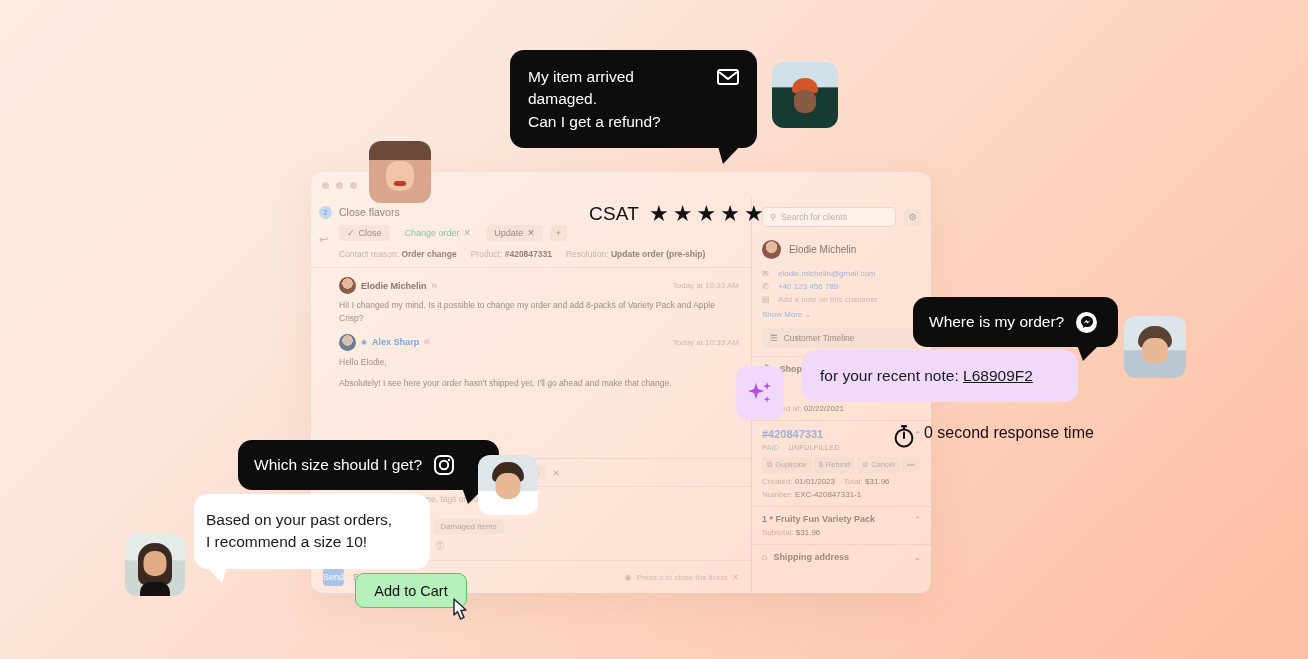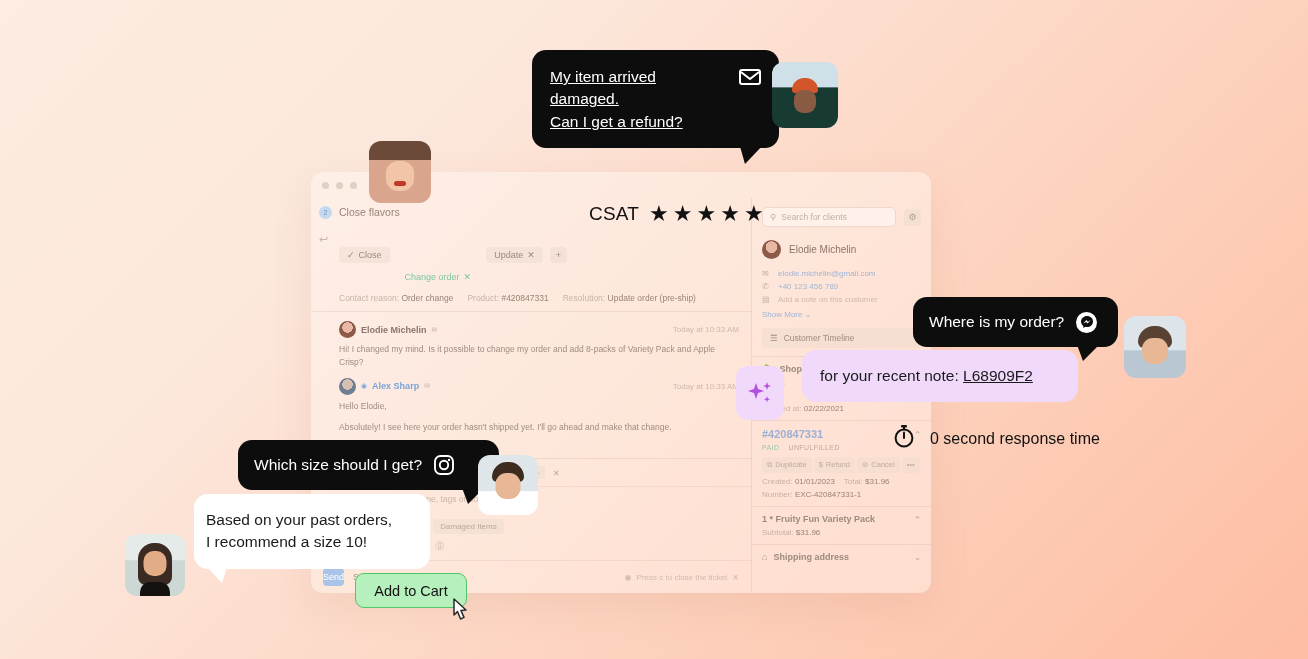--- a/index.html
+++ b/index.html
@@ -28,28 +28,28 @@
   .side-col { width: 180px; border-left: 1px solid rgba(210,175,158,0.30); position: relative; }
 
   
   .th-head { padding: 8px 12px 0 28px; }
   .th-title { font-size: 10.5px; color: #9a8479; }
   .tagrow { display: flex; align-items: center; gap: 7px; margin-top: 7px; }
   .tag {
     font-size: 9px; color: #9d8administrator; padding: 3px 8px; border-radius: 4px;
     background: rgba(236,218,206,0.55); color: #9d8a7e; display: flex; align-items: center; gap: 4px;
   }
-  .tag.green { background: transparent; color: #7fc9a4; margin-top: 44px; }
+  .tag.green { background: transparent; color: #7fc9a4; }
   .tag.plain { background: rgba(236,218,206,0.45); }
   .tag.plus { padding: 3px 6px; }
   .metarow {
     display: flex; gap: 14px; font-size: 8.5px; padding: 8px 12px 8px 28px;
     border-bottom: 1px solid rgba(210,175,158,0.28); color: #b8a296;
   }
-  .metarow b { color: #9a8376; font-weight: 400; }
+  .metarow b { color: #9a8376; font-weight: 700; }
   .meta-k { color: #c9b4a8; }
 
   .left-rail { position: absolute; left: 8px; top: 8px; width: 18px; }
   .rail-ic { width: 13px; height: 13px; border-radius: 50%; background: #c4d8ef; margin-bottom: 14px;
              font-size: 7px; color: #6f93bd; text-align: center; line-height: 13px; }
   .rail-ic2 { font-size: 11px; color: #cdb6a9; }
 
   
   .msg { padding: 9px 12px 0 28px; }
   .msg-head { display: flex; align-items: center; gap: 5px; }
@@ -108,21 +108,21 @@
   .b-dark { background: #0d0d0d; color: #fff; }
   .b-white { background: #fff; color: #1a1a1a; }
   .b-lav { background: #f0d9fb; color: #1a1a1a; }
 
   .avatar-img { position: absolute; border-radius: 12px; overflow: hidden; }
 
   .csat { position: absolute; left: 589px; top: 203px; display: flex; align-items: center; gap: 10px; }
   .csat-label { font-size: 19px; color: #111; letter-spacing: .2px; }
   .stars { display: flex; gap: 4px; font-size: 22px; color: #111; line-height: 1; }
 
-  .rtime { position: absolute; left: 893px; top: 424px; display: flex; align-items: flex-end; gap: 15px;
+  .rtime { position: absolute; left: 893px; top: 424px; display: flex; align-items: flex-start; gap: 9px;
            font-size: 16px; color: #121212; }
 
   .sparkle { position: absolute; left: 736px; top: 366px; width: 48px; height: 54px; border-radius: 12px;
              background: #f0d9fb; display: flex; align-items: center; justify-content: center; }
 
   .addcart { position: absolute; left: 355px; top: 573px; width: 112px; height: 35px;
              background: #b6f0bd; border: 1.4px solid #54c46a; border-radius: 9px;
              display: flex; align-items: center; justify-content: center;
              font-size: 14.5px; color: #111; }
   .cursor { position: absolute; left: 448px; top: 598px; width: 26px; height: 30px; }
@@ -359,21 +359,21 @@
     <div class="csat-label">CSAT</div>
     <div class="stars">
       <span>★</span>
       <span>★</span>
       <span>★</span>
       <span>★</span>
       <span>★</span>
     </div>
   </div>
 
-  <div class="bubble b-dark" style="left:532px; top:50px; width:247px; padding:16px 18px 15px 18px;text-decoration:underline;">
+  <div class="bubble b-dark" style="left:510px; top:50px; width:247px; padding:16px 18px 15px 18px;">
     <div style="display:flex; align-items:flex-start; gap:12px;">
       <div>
         <div>My item arrived damaged.</div>
         <div>Can I get a refund?</div>
       </div>
       <svg width="22" height="16" viewBox="0 0 22 16" style="flex:none;margin-top:3px;">
         <rect x="1" y="1" width="20" height="14" rx="2" fill="none" stroke="#fff" stroke-width="2"></rect>
         <path d="M2 3l9 7 9-7" fill="none" stroke="#fff" stroke-width="2"></path>
       </svg>
     </div>

